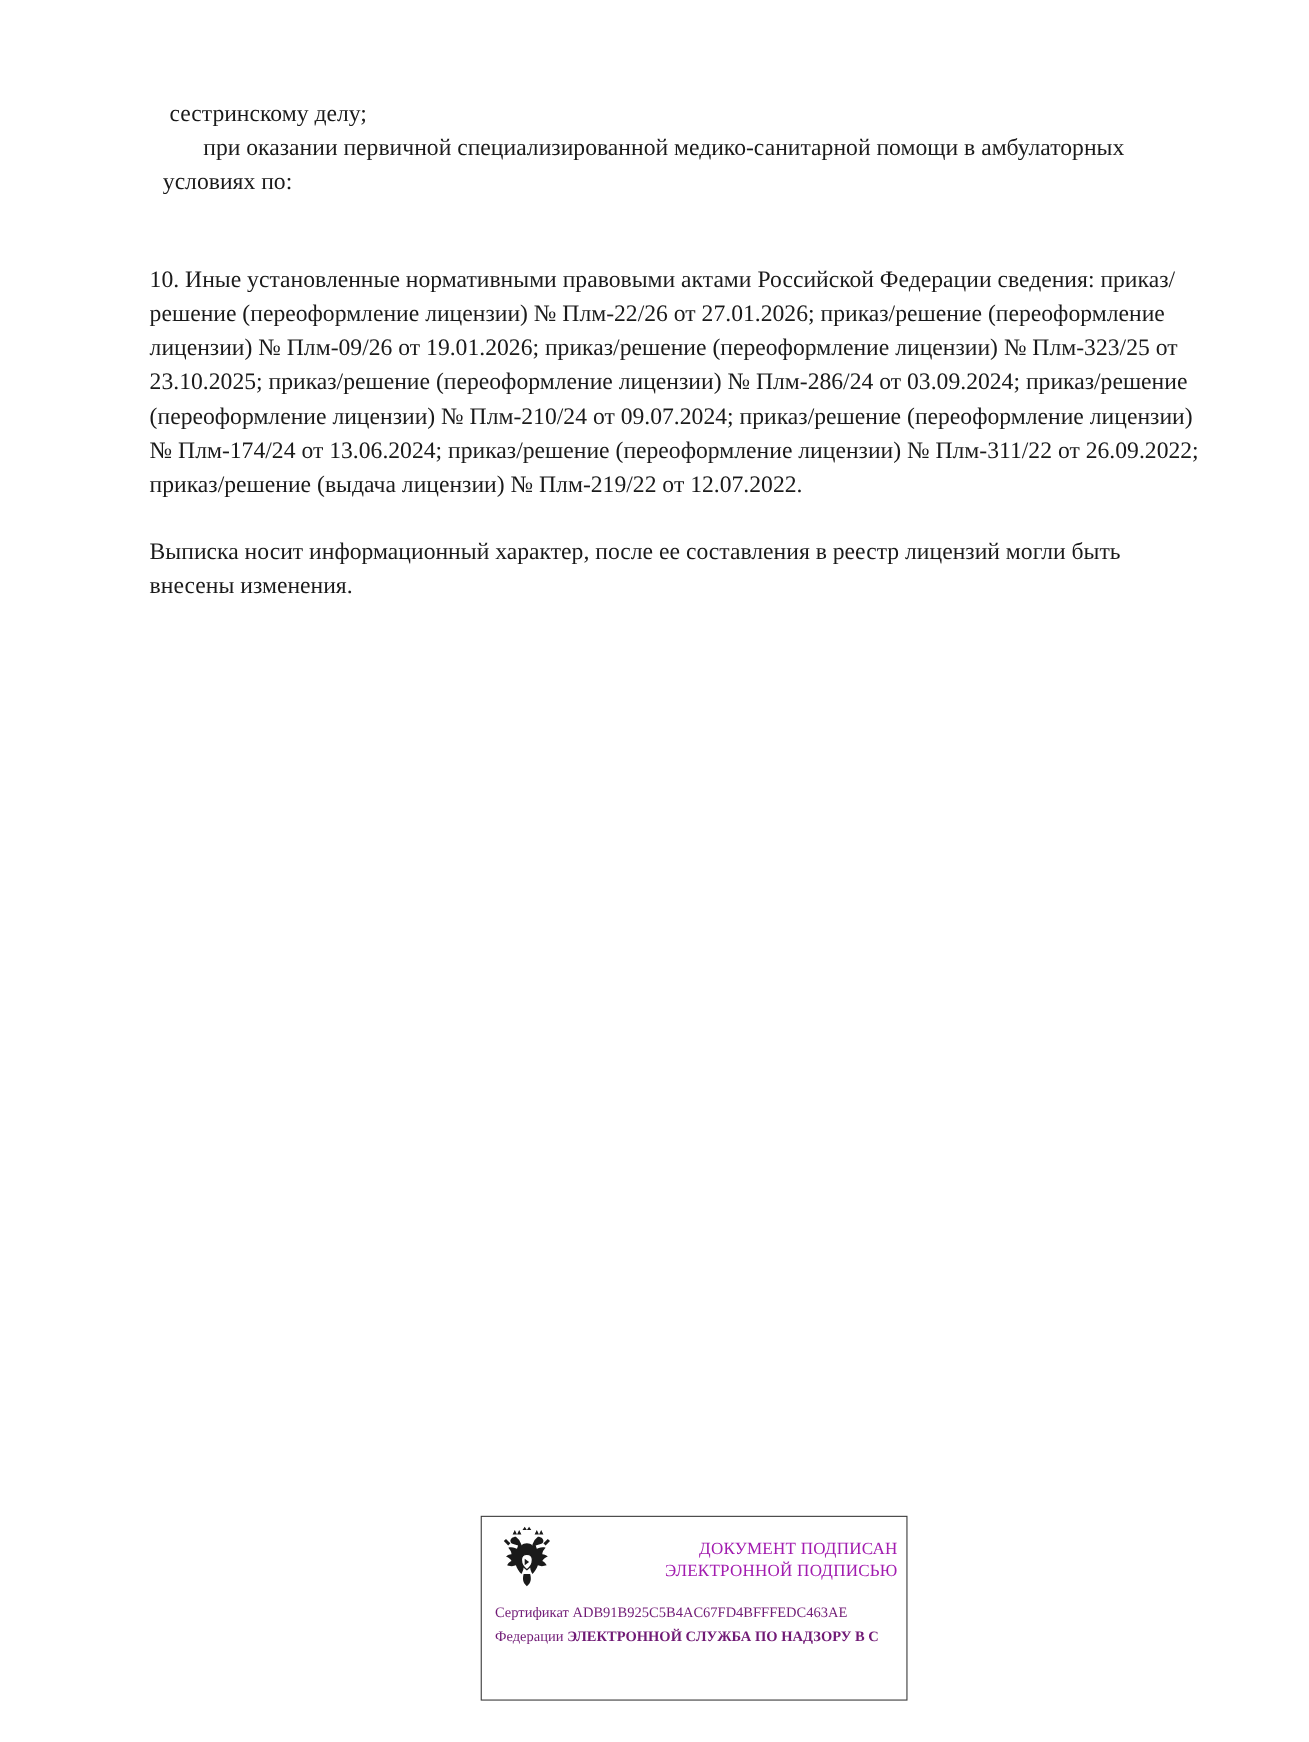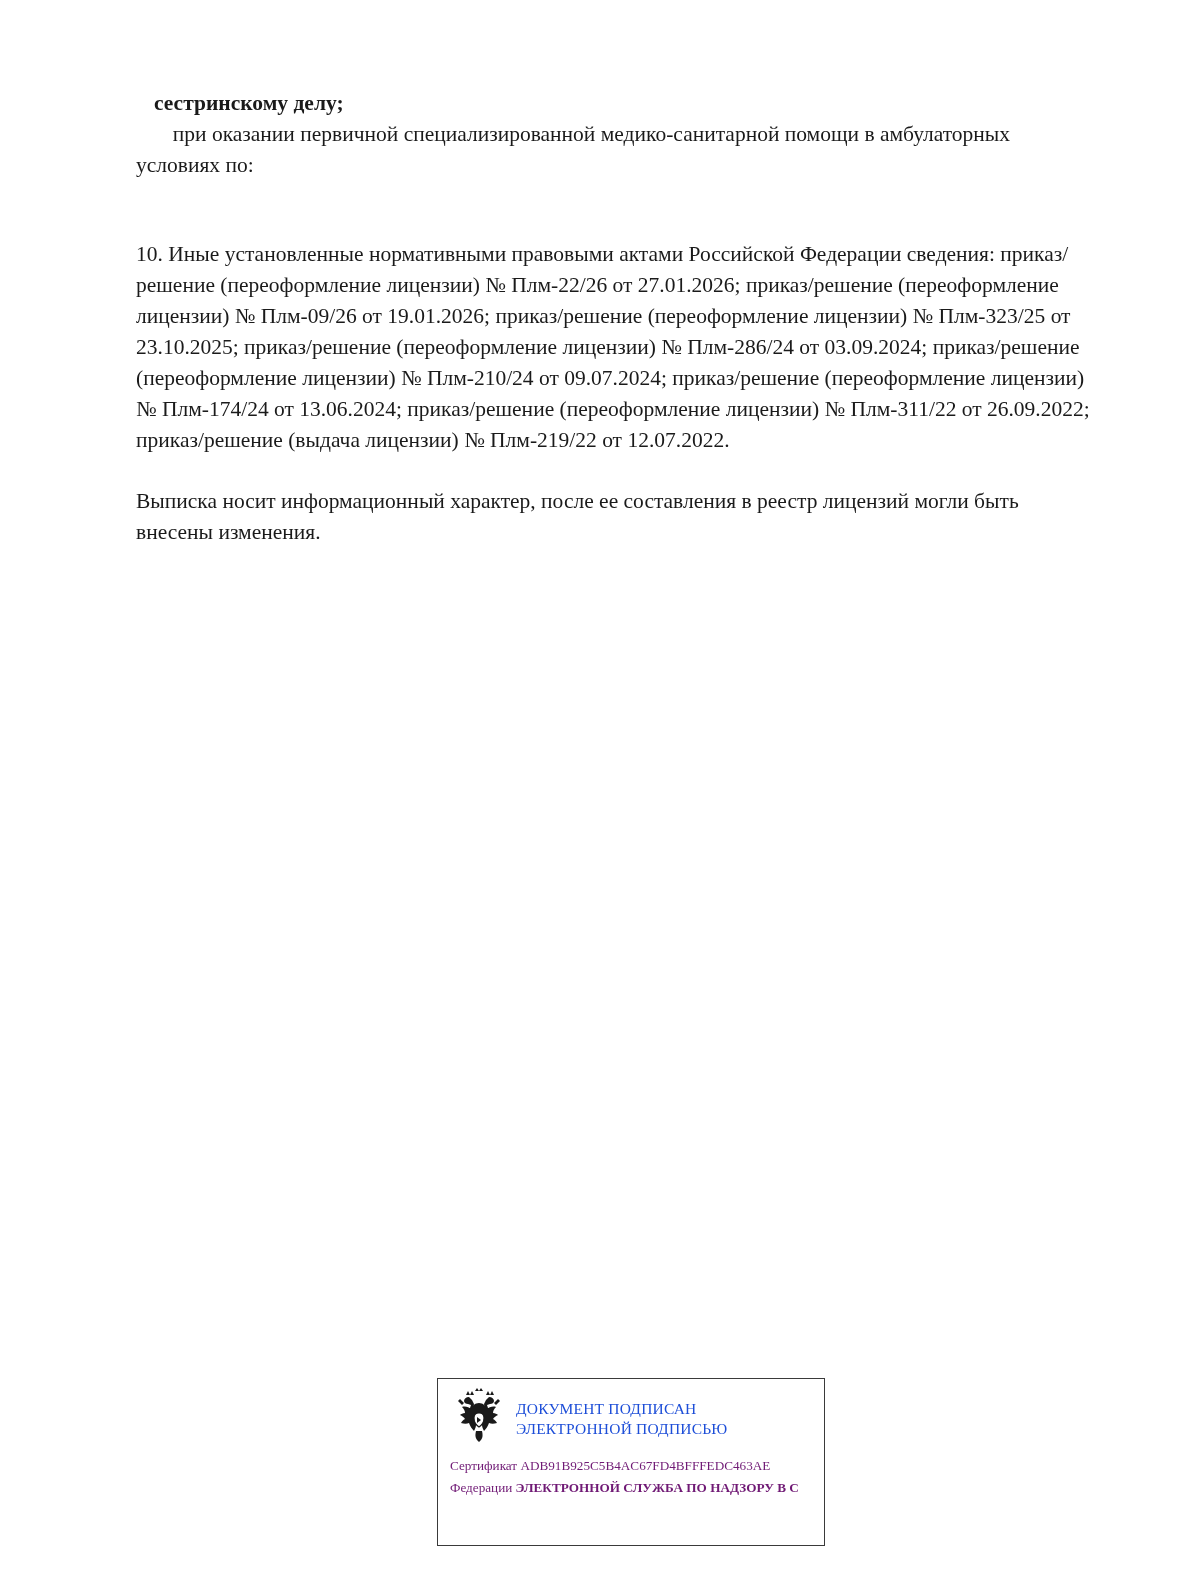--- a/index.html
+++ b/index.html
@@ -31,24 +31,24 @@
   }
   .para {
     font-size: 21.5px;
     line-height: 31px;
     text-align: left;
     margin: 0 0 0 0;
     white-space: pre-wrap;
   }
   .indent-1 {
     text-indent: 26px;
+    margin-left: 12px;
   }
   .indent-2 {
     text-indent: 18px;
-    font-weight: bold;
   }
   .gap-block { height: 28px; }
   .gap-block-2 { height: 30px; }
 
   
   .stamp {
     position: absolute;
     left: 437px;
     top: 1378px;
     width: 388px;
@@ -66,25 +66,25 @@
   }
   .stamp-emblem {
     width: 62px;
     height: 64px;
     flex: 0 0 62px;
     margin-right: 6px;
     position: relative;
   }
   .stamp-title {
     flex: 1;
-    text-align: left;
+    text-align: right;
     font-size: 15.5px;
     line-height: 20px;
     letter-spacing: 0.2px;
-    color: #1d4ed8;
+    color: #a21caf;
     font-family: "Liberation Serif", serif;
   }
   .stamp-lines {
     padding: 2px 0 0 12px;
     font-size: 13.2px;
     line-height: 22px;
     color: #701a75;
     font-family: "Liberation Serif", serif;
     white-space: nowrap;
     overflow: hidden;

